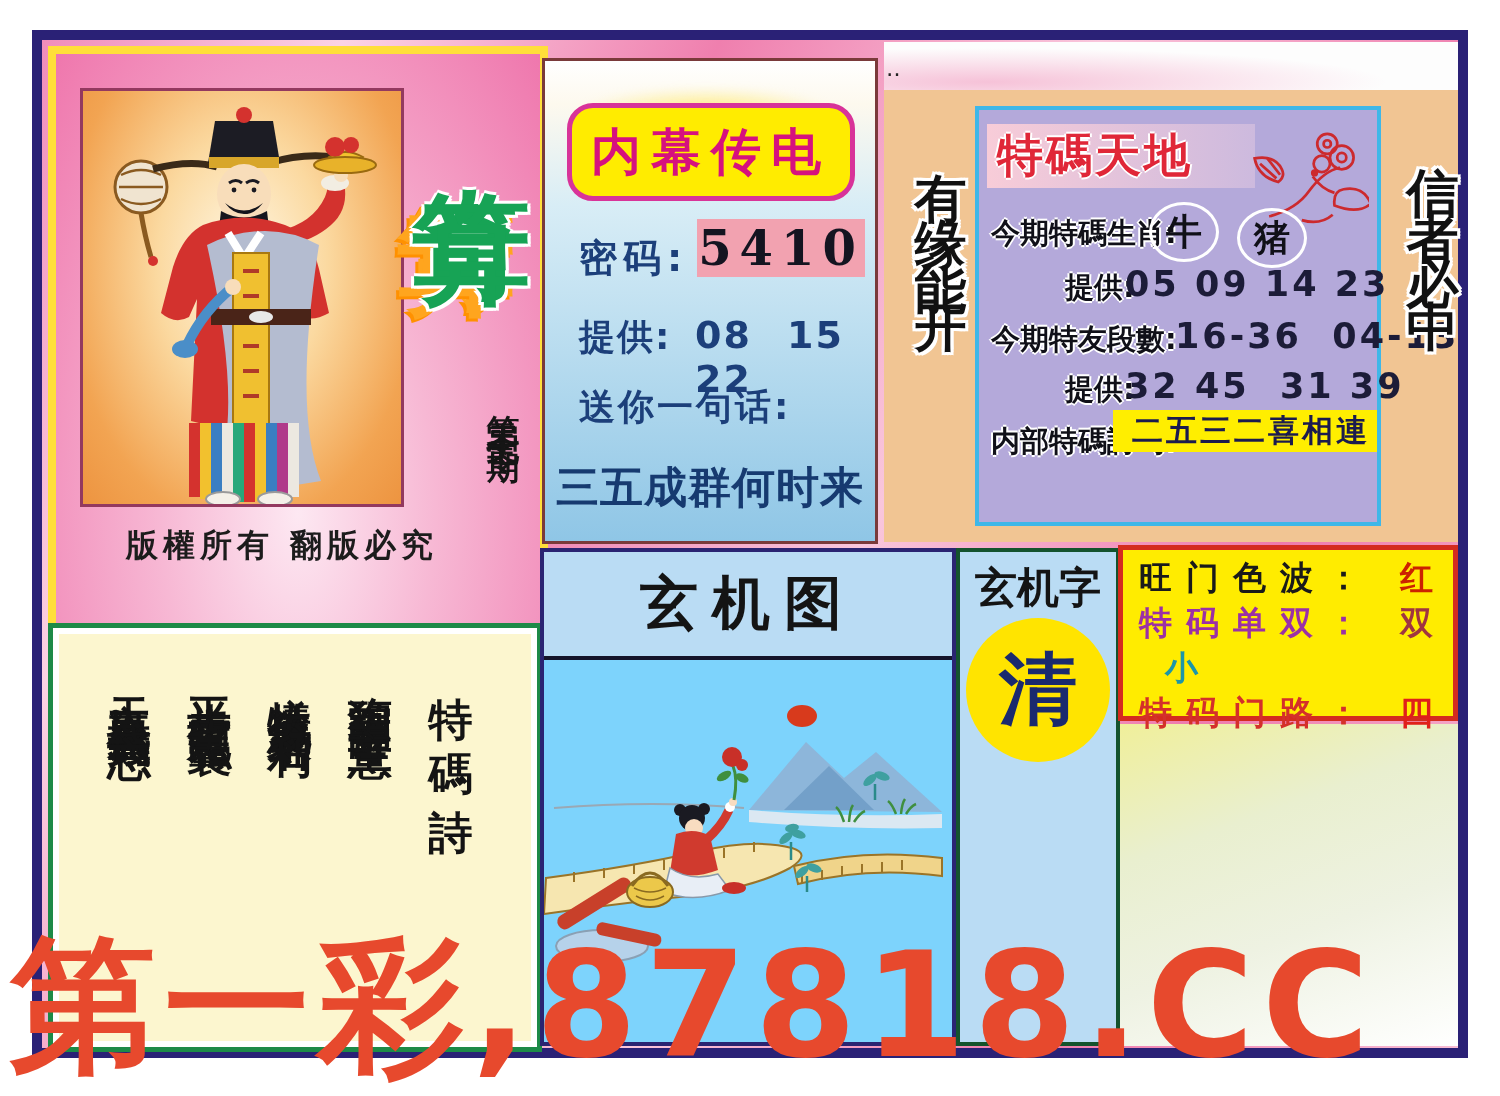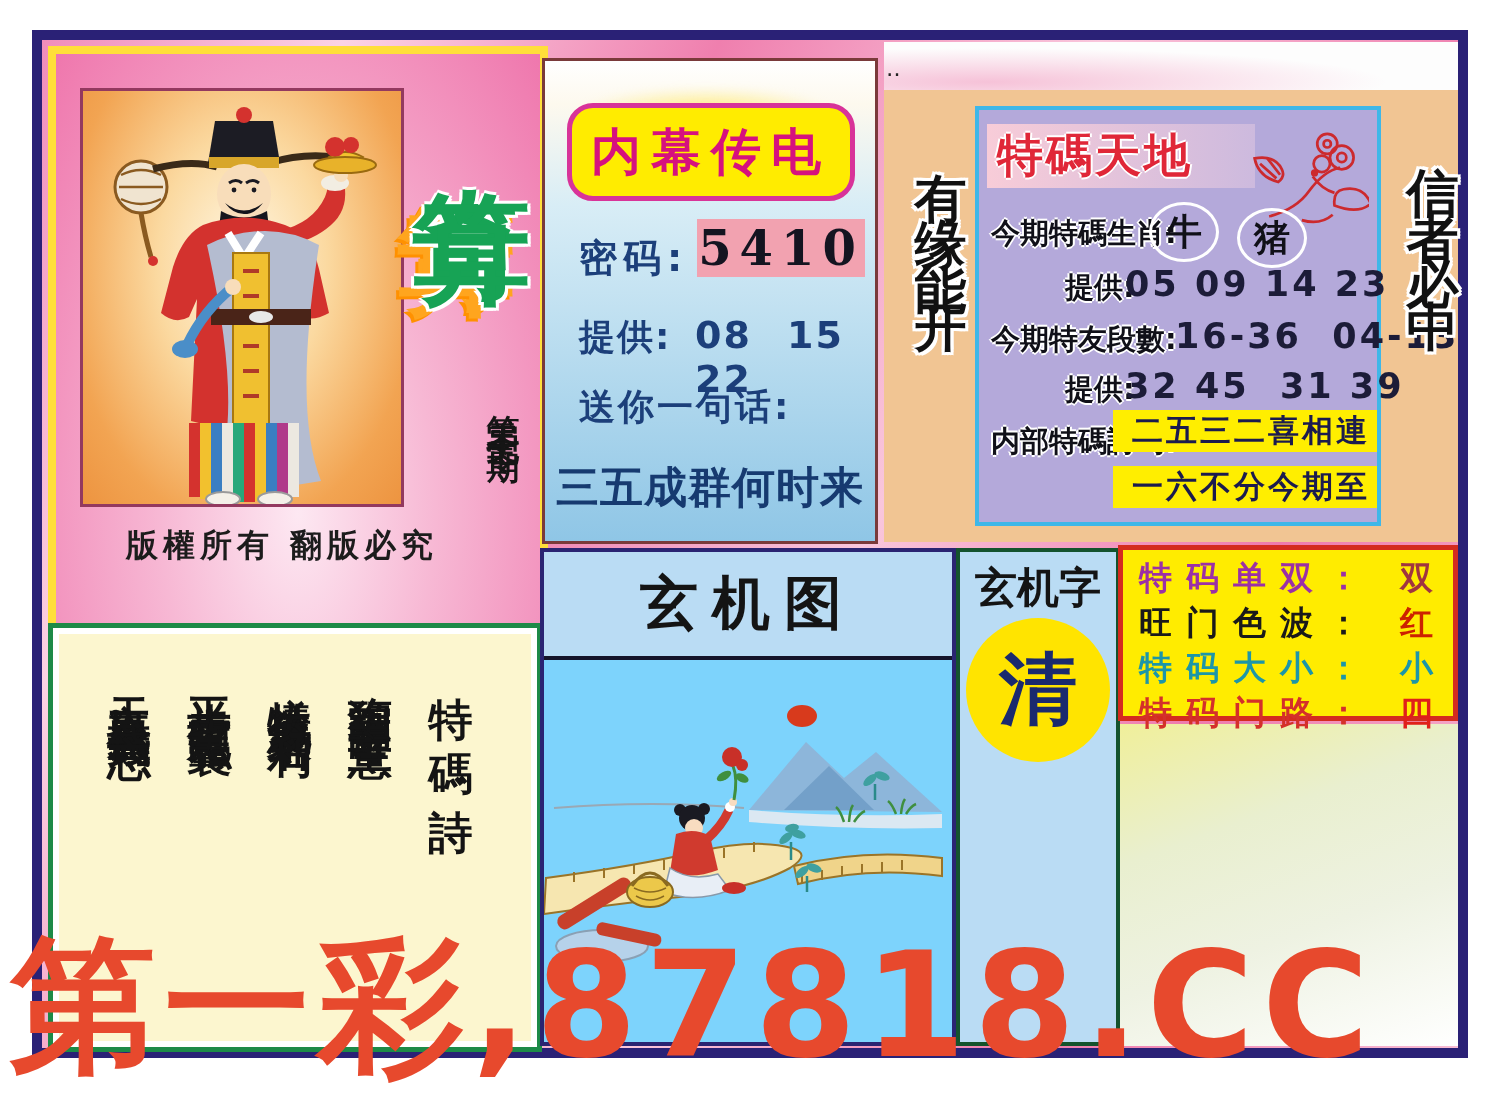--- a/index.html
+++ b/index.html
@@ -236,21 +236,20 @@
       <span class="zchar">猪</span>
     </div>
     <div class="abs tema-label" style="left:86px;top:158px;">提供:</div>
     <div class="abs tema-num" style="left:146px;top:154px;">05 09 14 23</div>
     <div class="abs tema-label" style="left:12px;top:210px;">今期特友段數:</div>
     <div class="abs tema-num" style="left:196px;top:206px;">16-36  04-13</div>
     <div class="abs tema-label" style="left:86px;top:260px;">提供:</div>
     <div class="abs tema-num" style="left:146px;top:256px;">32 45  31 39</div>
     <div class="abs tema-label" style="left:12px;top:312px;">内部特碼詩句:</div>
     <div class="ybar" style="left:134px;top:300px;width:252px;">二五三二喜相連</div>
-    <div class="ybar" style="left:134px;top:356px;width:252px;">一六不分今期至</div>
   </div>
 
   <div id="xjt-box" class="abs">
     <div id="xjt-header" class="abs">玄机图</div>
     <div id="xjt-scene" class="abs">
       <svg width="400" height="374" viewBox="0 0 400 374">
         <ellipse cx="258" cy="56" rx="15" ry="11" fill="#d83a1c"></ellipse>
         <path d="M205,150 L262,82 L300,118 L332,92 L398,152 Z" fill="#8fb3d6" opacity="0.9"></path>
         <path d="M240,150 L285,106 L330,150 Z" fill="#6f9cc6" opacity="0.85"></path>
         <path d="M205,150 q100,8 193,4 l0,14 q-95,2 -193,-6 z" fill="#dbe8f2"></path>
@@ -305,29 +304,28 @@
 
   <div id="xjz-box" class="abs">
     <div id="xjz-title" class="abs">玄机字</div>
     <div id="xjz-circle" class="abs">
       <span id="xjz-char">清</span>
     </div>
   </div>
 
   <div id="info-box" class="abs">
     <div class="info-row">
+      <span class="info-label" style="color: rgb(26, 26, 26);">旺门色波：</span>
+      <span class="info-value" style="color: rgb(204, 34, 0);">红</span>
+    </div>
+    <div class="info-row">
       <span class="info-label" style="color: rgb(155, 48, 166);">特码单双：</span>
       <span class="info-value" style="color: rgb(160, 53, 64);">双</span>
     </div>
     <div class="info-row">
-      <span class="info-label" style="color: rgb(26, 26, 26);">旺门色波：</span>
-      <span class="info-value" style="color: rgb(204, 34, 0);">红</span>
-    </div>
-    <div class="info-row">
-      <span class="info-label" style="color: rgb(29, 150, 168);">特码大小：</span>
       <span class="info-value" style="color: rgb(29, 150, 168);">小</span>
     </div>
     <div class="info-row">
       <span class="info-label" style="color: rgb(212, 48, 42);">特码门路：</span>
       <span class="info-value" style="color: rgb(224, 32, 26);">四</span>
     </div>
   </div>
 
   <div id="pale-block" class="abs"></div>
 

